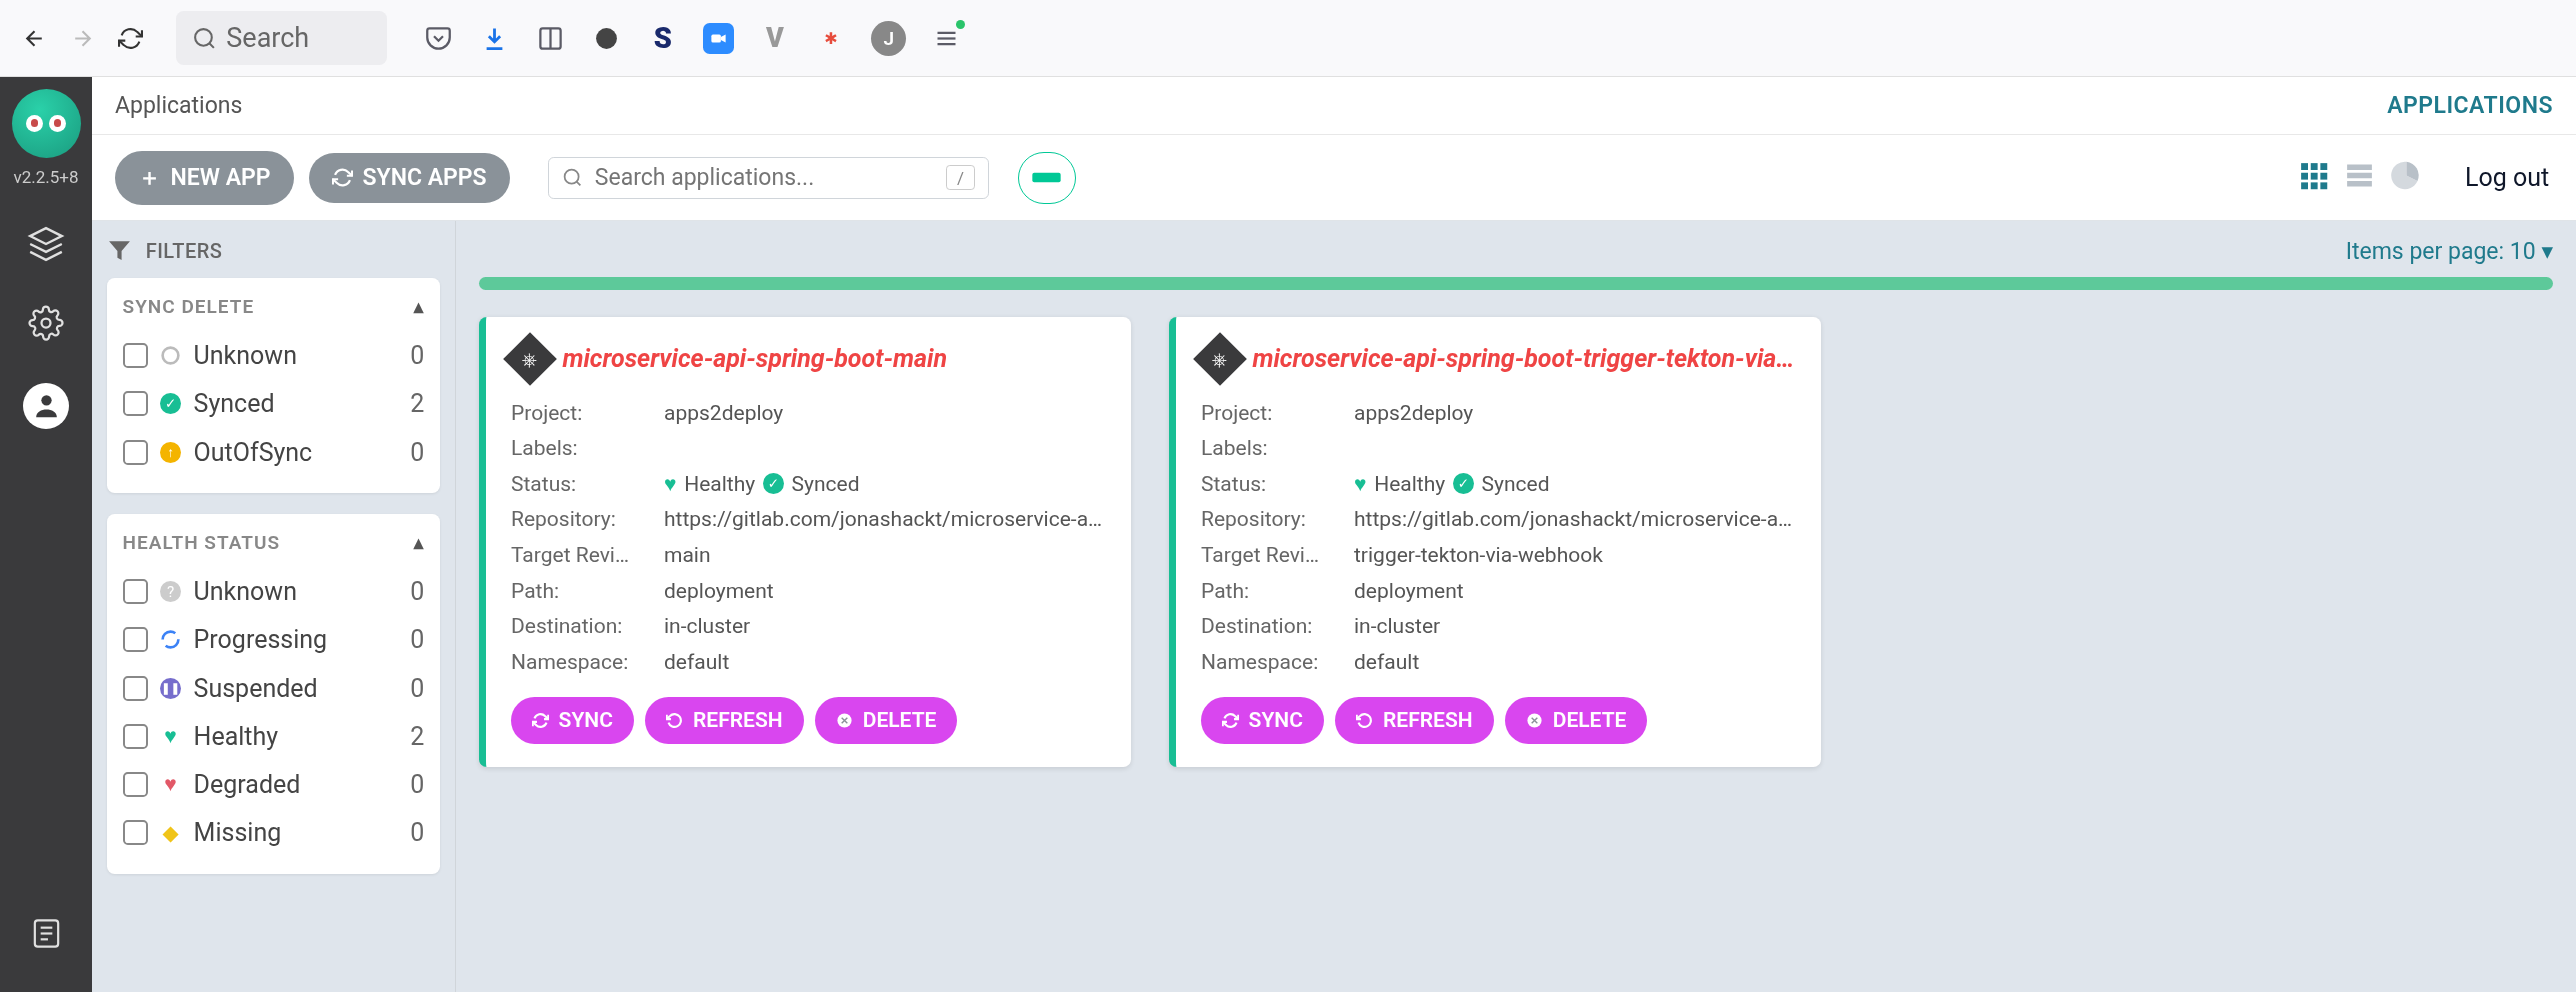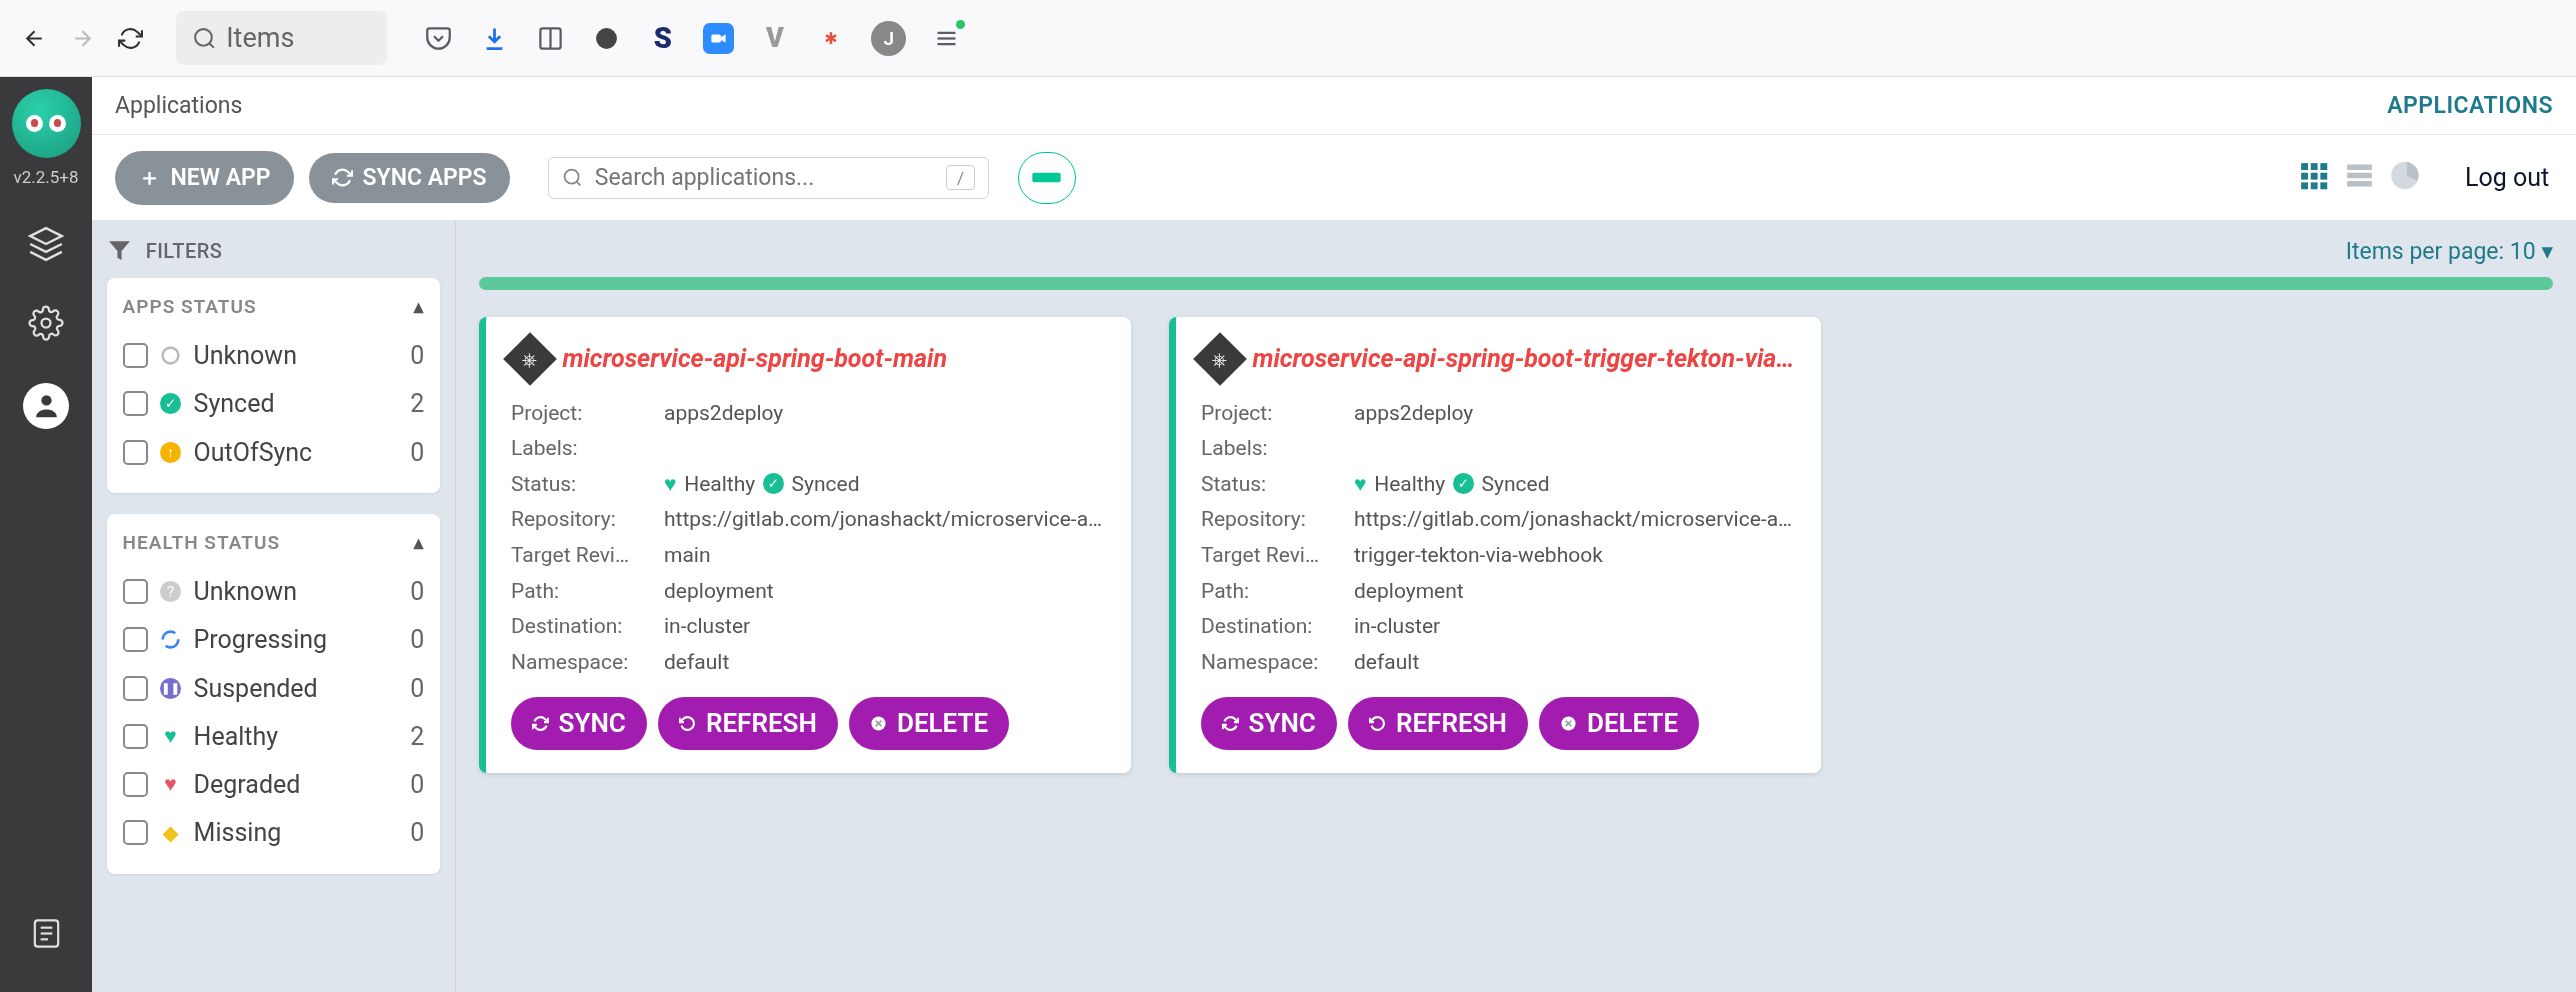--- a/index.html
+++ b/index.html
@@ -65,21 +65,21 @@
 .app-icon { width: 38px; height: 38px; background: #3a3a3c; transform: rotate(45deg); display:flex; align-items:center; justify-content:center; flex-shrink:0; }
 .app-icon span { transform: rotate(-45deg); color:#fff; font-size:19px; }
 .card-title { font-size: 25px; font-weight: 700; color: #ef4444; white-space: nowrap; overflow: hidden; text-overflow: ellipsis; font-style: italic; }
 .card-field { display: flex; font-size: 21px; color: #555; padding: 5.8px 0; }
 .card-field-label { width: 153px; color: #666; flex-shrink: 0; white-space: nowrap; overflow: hidden; text-overflow: ellipsis; }
 .card-field-value { flex: 1; white-space: nowrap; overflow: hidden; text-overflow: ellipsis; }
 .status-inline { display: flex; align-items: center; gap: 7.7px; }
 .heart-ico { color: #18be94; }
 .sync-ico { width:21px; height:21px; border-radius:50%; background:#18be94; color:#fff; display:inline-flex; align-items:center; justify-content:center; font-size:13.4px; }
 .card-actions { display: flex; gap: 11.5px; margin-top: 17px; }
-.card-btn { background: #a21caf; color: #fff; border: none; border-radius: 29px; padding: 11.5px 21px; font-size: 26px; font-weight: 600; display: flex; align-items: center; gap: 9.6px; cursor: pointer; }
+.card-btn { background: #d946ef; color: #fff; border: none; border-radius: 29px; padding: 11.5px 21px; font-size: 21px; font-weight: 600; display: flex; align-items: center; gap: 9.6px; cursor: pointer; }
 .chev-down { color:#555; }
 </style>
 </head>
 <body>
 
 <div class="browser-chrome">
   <div class="nav-btn">
       <svg width="25" height="25" viewBox="0 0 24 24" fill="none" stroke="currentColor" stroke-width="2">
         <path d="M19 12H5M12 19l-7-7 7-7"></path>
       </svg>
@@ -93,21 +93,21 @@
       <svg width="25" height="25" viewBox="0 0 24 24" fill="none" stroke="currentColor" stroke-width="2">
         <path d="M23 4v6h-6M1 20v-6h6"></path>
         <path d="M3.51 9a9 9 0 0 1 14.85-3.36L23 10M1 14l4.64 4.36A9 9 0 0 0 20.49 15"></path>
       </svg>
     </div>
   <div class="search-bar">
     <svg width="25" height="25" viewBox="0 0 24 24" fill="none" stroke="currentColor" stroke-width="2">
         <circle cx="11" cy="11" r="8"></circle>
         <path d="M21 21l-4.35-4.35"></path>
       </svg>
-    <span>Items</span>
+    <span>Search</span>
   </div>
   <div class="chrome-icons">
     <div class="chrome-icon">
         <svg width="27" height="27" viewBox="0 0 24 24" fill="none" stroke="currentColor" stroke-width="2">
           <path d="M4 3h16a2 2 0 0 1 2 2v6a10 10 0 0 1-20 0V5a2 2 0 0 1 2-2z"></path>
           <polyline points="8 10 12 14 16 10"></polyline>
         </svg>
       </div>
     <div class="chrome-icon" style="color:#1a73e8">
         <svg width="27" height="27" viewBox="0 0 24 24" fill="none" stroke="currentColor" stroke-width="2.5">
@@ -238,21 +238,21 @@
     <div class="content-row">
       <div class="filters-panel">
         <div class="filters-header">
           <svg width="25" height="25" viewBox="0 0 24 24" fill="#666">
               <polygon points="22 3 2 3 10 12.46 10 19 14 21 14 12.46 22 3"></polygon>
             </svg>
           <span>FILTERS</span>
         </div>
         <div class="filter-group">
           <div class="filter-group-title">
-              <span>APPS STATUS</span>
+              <span>SYNC DELETE</span>
               <span class="chev-down">▴</span>
             </div>
           <div id="sync-filter-items">
               <div class="filter-row">
        <div class="filter-chk"></div>
        <span class="filter-status-icon">
                   <svg width="21" height="21" viewBox="0 0 24 24" fill="none" stroke="#bbb" stroke-width="3">
                     <circle cx="12" cy="12" r="9"></circle>
                   </svg>
                 </span>

